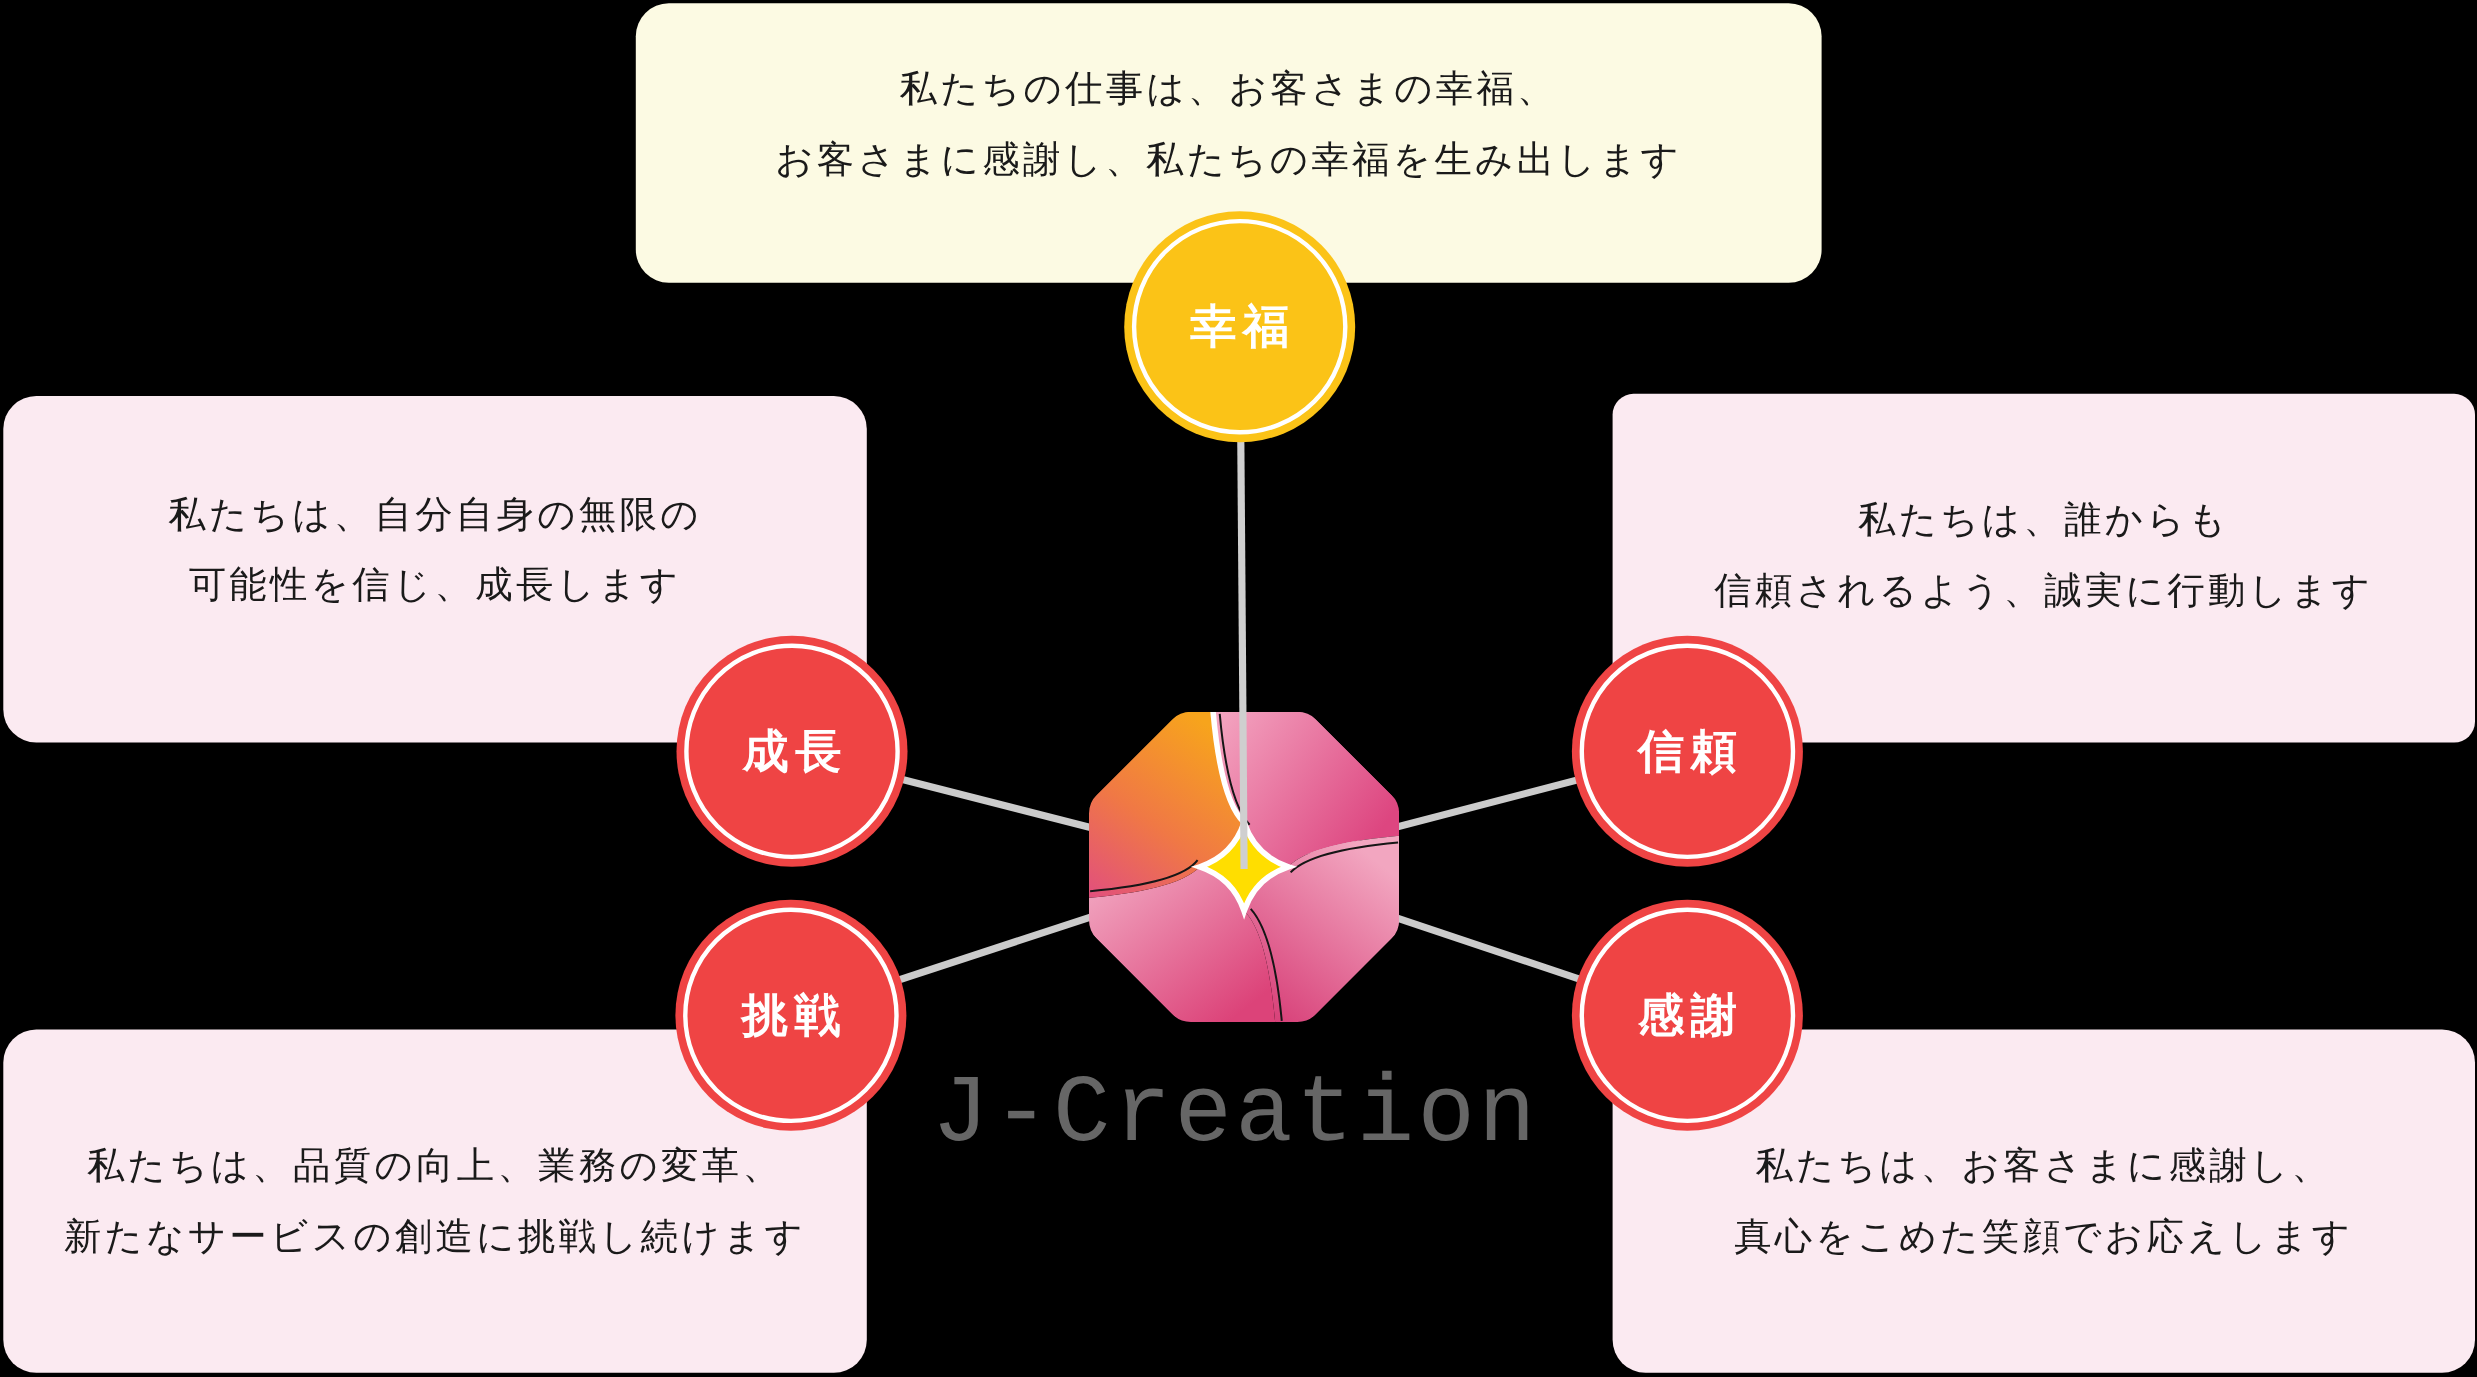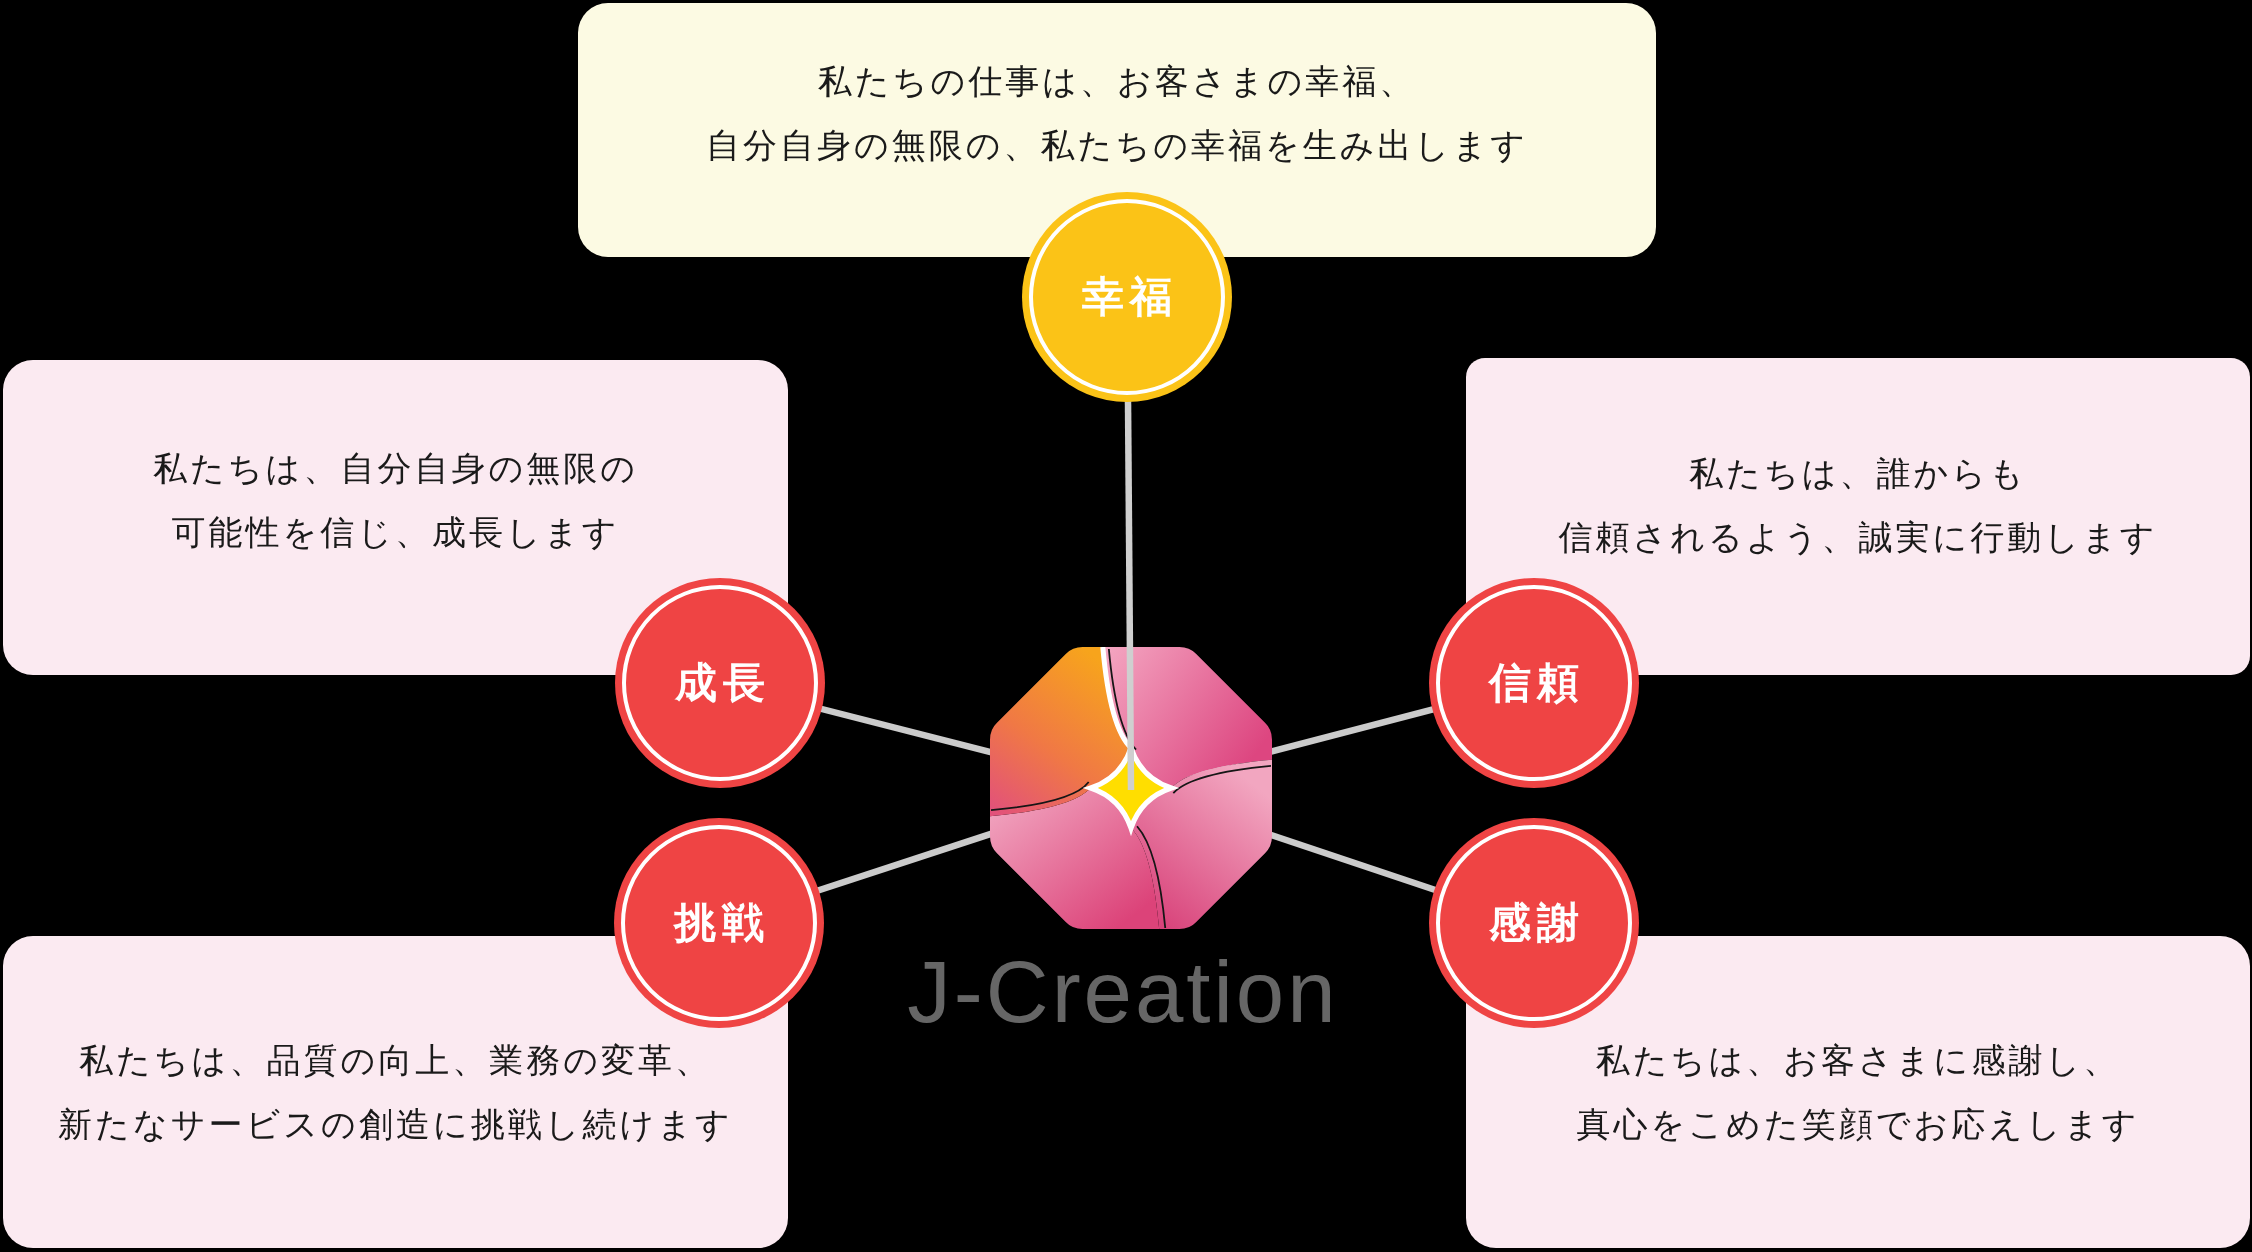--- a/index.html
+++ b/index.html
@@ -77,38 +77,39 @@
   }
   .node-happiness{left:1022px;top:192px;background:#FBC317;}
   .node-pink{background:#ef4444;}
   .node-growth{left:615px;top:578px;}
   .node-trust{left:1429px;top:578px;}
   .node-challenge{left:614px;top:818px;}
   .node-gratitude{left:1429px;top:818px;}
   
   .wordmark{
     position:absolute;
-    left:823px;top:942px;width:600px;
+    left:823px;top:965px;width:600px;
     text-align:center;
     font-size:87px;
     font-weight:200;
     letter-spacing:3px;
     color:#666;
     z-index:3;
     white-space:nowrap;
+    font-family:Liberation Mono, monospace;
   }
 </style>
 </head>
 <body>
 
 <div id="canvas">
 
   <div class="panel panel-happiness">
     <div class="line">私たちの仕事は、お客さまの幸福、</div>
-    <div class="line">自分自身の無限の、私たちの幸福を生み出します</div>
+    <div class="line">お客さまに感謝し、私たちの幸福を生み出します</div>
   </div>
 
   <div class="panel panel-growth">
     <div class="line">私たちは、自分自身の無限の</div>
     <div class="line">可能性を信じ、成長します</div>
   </div>
 
   <div class="panel panel-trust">
     <div class="line">私たちは、誰からも</div>
     <div class="line">信頼されるよう、誠実に行動します</div>

